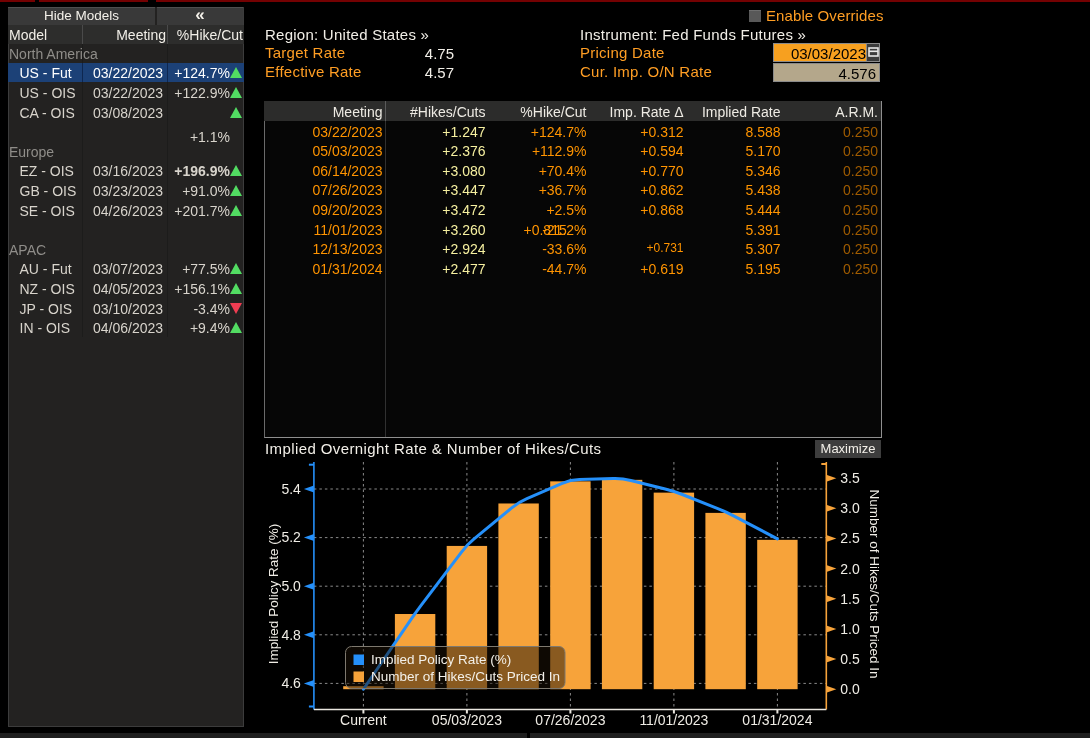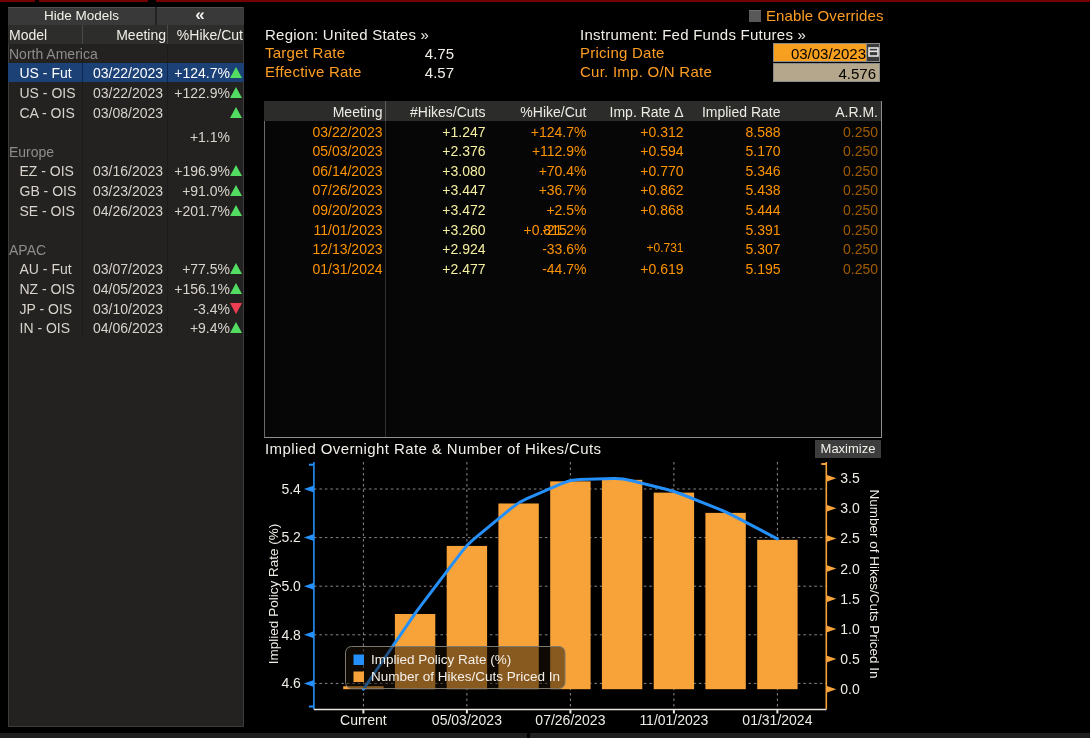--- a/index.html
+++ b/index.html
@@ -46,21 +46,21 @@
     <div class="abs" style="left:93px;top:84.9px;font-size:14px;color:#d8d4cc;">03/22/2023</div>
     <div class="abs" style="left:120px;top:84.9px;width:110px;text-align:right;font-size:14px;color:#d8d4cc;">+122.9%</div>
     <span class="abs tri-up" style="left:230px;top:86.9px;"></span>
     <div class="abs" style="left:19.5px;top:104.5px;font-size:14px;color:#d8d4cc;">CA - OIS</div>
     <div class="abs" style="left:93px;top:104.5px;font-size:14px;color:#d8d4cc;">03/08/2023</div>
     <div class="abs" style="left:120px;top:104.5px;width:110px;text-align:right;font-size:14px;color:#d8d4cc;margin-top:24px;">+1.1%</div>
     <span class="abs tri-up" style="left:230px;top:106.5px;"></span>
     <div class="abs" style="left:9px;top:143.7px;font-size:14px;color:#8f8d89;">Europe</div>
     <div class="abs" style="left:19.5px;top:163.29999999999998px;font-size:14px;color:#d8d4cc;">EZ - OIS</div>
     <div class="abs" style="left:93px;top:163.29999999999998px;font-size:14px;color:#d8d4cc;">03/16/2023</div>
-    <div class="abs" style="left:120px;top:163.29999999999998px;width:110px;text-align:right;font-size:14px;color:#d8d4cc;">+196.9%</div>
+    <div class="abs" style="left:120px;top:163.29999999999998px;width:110px;text-align:right;font-size:14px;color:#d8d4cc;font-weight:bold;">+196.9%</div>
     <span class="abs tri-up" style="left:230px;top:165.29999999999998px;"></span>
     <div class="abs" style="left:19.5px;top:182.89999999999998px;font-size:14px;color:#d8d4cc;">GB - OIS</div>
     <div class="abs" style="left:93px;top:182.89999999999998px;font-size:14px;color:#d8d4cc;">03/23/2023</div>
     <div class="abs" style="left:120px;top:182.89999999999998px;width:110px;text-align:right;font-size:14px;color:#d8d4cc;">+91.0%</div>
     <span class="abs tri-up" style="left:230px;top:184.89999999999998px;"></span>
     <div class="abs" style="left:19.5px;top:202.49999999999997px;font-size:14px;color:#d8d4cc;">SE - OIS</div>
     <div class="abs" style="left:93px;top:202.49999999999997px;font-size:14px;color:#d8d4cc;">04/26/2023</div>
     <div class="abs" style="left:120px;top:202.49999999999997px;width:110px;text-align:right;font-size:14px;color:#d8d4cc;">+201.7%</div>
     <span class="abs tri-up" style="left:230px;top:204.49999999999997px;"></span>
     <div class="abs" style="left:9px;top:241.69999999999996px;font-size:14px;color:#8f8d89;">APAC</div>

